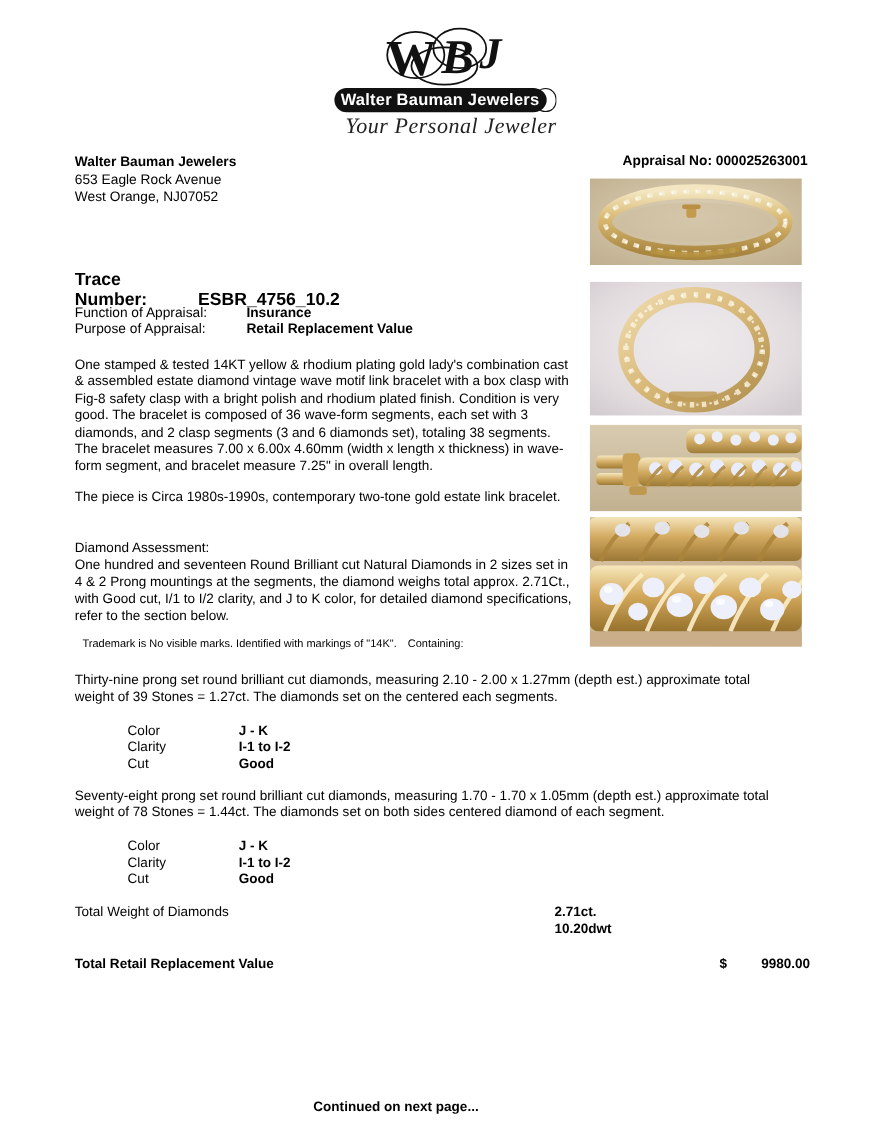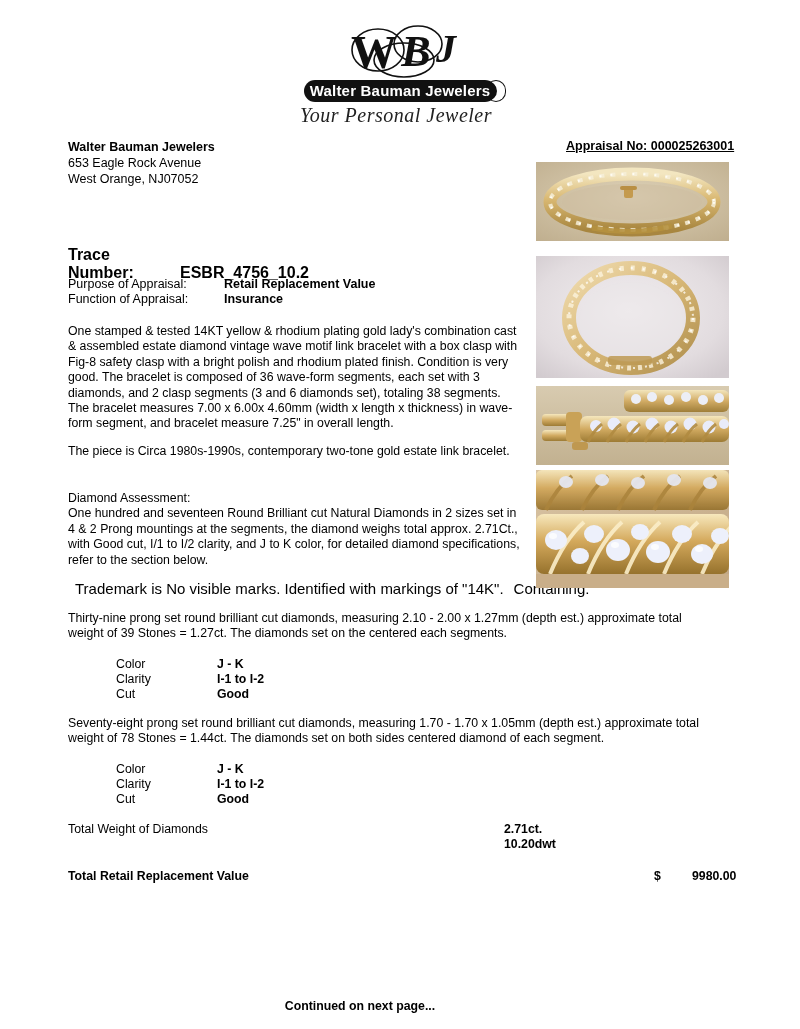--- a/index.html
+++ b/index.html
@@ -58,21 +58,21 @@
     border: 1.5px solid #111111;
     border-radius: 11px;
     border-left: none;
     box-sizing: border-box;
   }
   .logo-tagline {
     position: absolute;
     left: 0;
     top: 82px;
     width: 220px;
-    text-align: left;
+    text-align: center;
     font-family: "Liberation Serif", serif;
     font-style: italic;
     font-size: 20px;
     color: #222222;
     letter-spacing: 0.5px;
   }
 
   
   .company-block {
     position: absolute;
@@ -84,21 +84,20 @@
   .company-name { font-weight: bold; }
   .company-citystate span.zip { }
 
   .appraisal-no {
     position: absolute;
     left: 566px;
     top: 139px;
     font-size: 12.5px;
     font-weight: bold;
     white-space: nowrap;
-    text-decoration: underline;
   }
 
   
   .trace-row {
     position: absolute;
     left: 68px;
     top: 246px;
     font-size: 16px;
     font-weight: bold;
   }
@@ -124,21 +123,21 @@
     width: 452px;
   }
   .para.p-desc  { top: 324px; }
   .para.p-circa { top: 444px; }
   .para.p-diamond { top: 491px; }
 
   .trademark {
     position: absolute;
     left: 75px;
     top: 580px;
-    font-size: 15px;
+    font-size: 10px;
     white-space: nowrap;
   }
   .trademark .gap { padding-left: 10px; }
 
   .para-wide {
     position: absolute;
     left: 68px;
     width: 650px;
     font-size: 12.3px;
     line-height: 15.4px;
@@ -241,24 +240,24 @@
 </div>
 
 <div class="appraisal-no">Appraisal No: 000025263001</div>
 
 <div class="trace-row">
   <span class="label">Trace Number:</span><span class="value">ESBR_4756_10.2</span>
 </div>
 
 <div class="purpose-block">
   <div class="row">
+    <span class="label">Function of Appraisal:</span><span class="value">Insurance</span>
+  </div>
+  <div class="row">
     <span class="label">Purpose of Appraisal:</span><span class="value">Retail Replacement Value</span>
-  </div>
-  <div class="row">
-    <span class="label">Function of Appraisal:</span><span class="value">Insurance</span>
   </div>
 </div>
 
 <div class="para p-desc">One stamped &amp; tested 14KT yellow &amp; rhodium plating gold lady's combination cast &amp; assembled estate diamond vintage wave motif link bracelet with a box clasp with Fig-8 safety clasp with a bright polish and rhodium plated finish. Condition is very good. The bracelet is composed of 36 wave-form segments, each set with 3 diamonds, and 2 clasp segments (3 and 6 diamonds set), totaling 38 segments.   The bracelet measures 7.00 x 6.00x 4.60mm (width x length x thickness) in wave-form segment, and bracelet measure 7.25" in overall length.</div>
 <div class="para p-circa">The piece is Circa 1980s-1990s, contemporary two-tone gold estate link bracelet.</div>
 
 <div class="para p-diamond">
   <div>Diamond Assessment:</div>
   <div>One hundred and seventeen Round Brilliant cut Natural Diamonds in 2 sizes set in 4 &amp; 2 Prong mountings at the segments, the diamond weighs total approx. 2.71Ct., with Good cut, I/1 to I/2 clarity, and J to K color, for detailed diamond specifications, refer to the section below.</div>
 </div>

